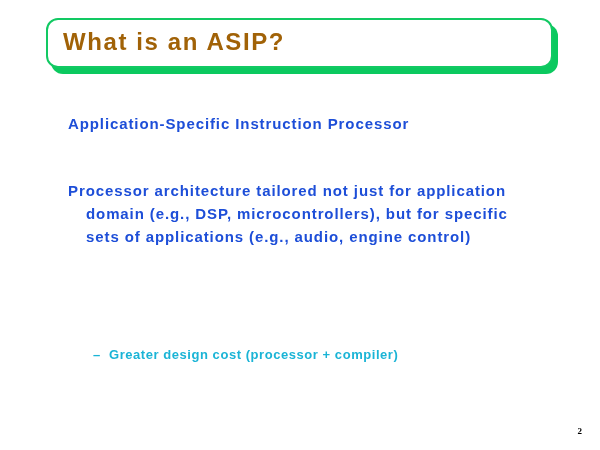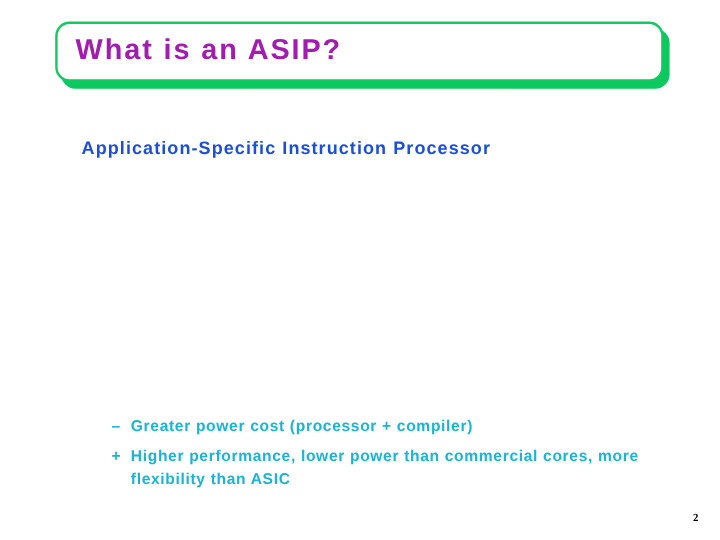--- a/index.html
+++ b/index.html
@@ -52,21 +52,21 @@
     border: 2px solid #12c963;
     border-radius: 12px;
     box-sizing: border-box;
   }
   .title-text {
     position: absolute;
     left: 17px;
     top: 8px;
     font-size: 24px;
     font-weight: bold;
-    color: #a21caf;
+    color: #a16207;
     letter-spacing: 1.6px;
     white-space: nowrap;
     line-height: 32px;
   }
 
   
   .body-area {
     position: absolute;
     left: 0;
     top: 0;
@@ -126,27 +126,25 @@
   <div class="title-wrap">
     <div class="title-shadow"></div>
     <div class="title-box"></div>
     <div class="title-text">What is an ASIP?</div>
   </div>
 
   <div class="body-area">
 
     <div class="lvl1" style="top: 112px;">Application-Specific Instruction Processor</div>
 
+    <div class="lvl1 hang" style="top: 179px;">Processor architecture tailored not just for application domain (e.g., DSP, microcontrollers), but for specific sets of applications (e.g., audio, engine control)</div>
 
 
     <div class="sub" style="top: 345px;">
-      <span class="marker">–</span><span>Greater power cost (processor + compiler)</span>
+      <span class="marker">–</span><span>Greater design cost (processor + compiler)</span>
     </div>
 
-    <div class="sub" style="top: 370px;">
-      <span class="marker">+</span><span>Higher performance, lower power than commercial cores, more flexibility than ASIC</span>
-    </div>
 
   </div>
 
   <div class="page-num">2</div>
 
 </div>
 
 </body></html>

